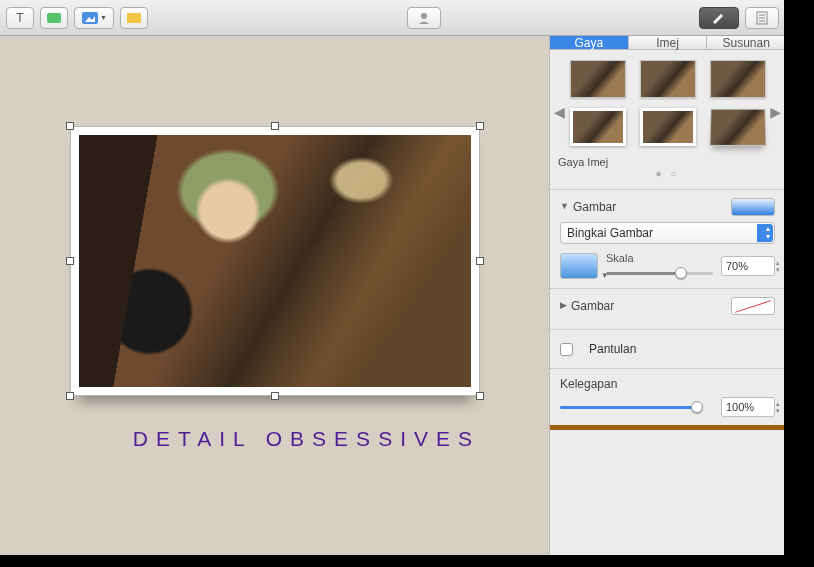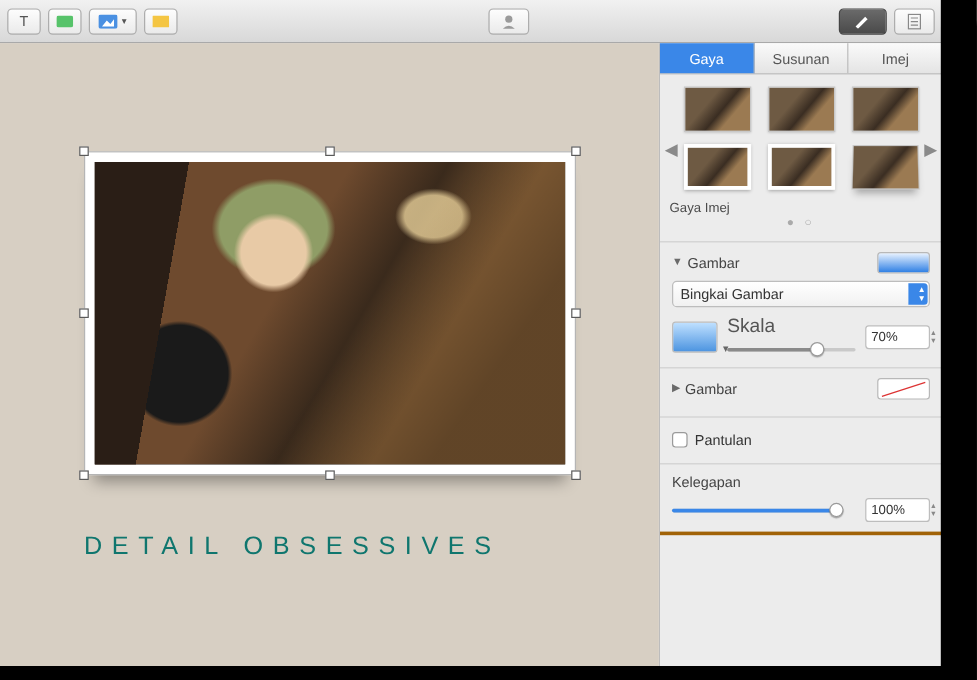--- a/index.html
+++ b/index.html
@@ -106,40 +106,40 @@
   .handles { position:absolute; inset:-5px; pointer-events:none;}
   .h {
     position:absolute; width:8px;height:8px;
     background:#fff;border:1px solid #5a5a5a;
   }
   .h.tl{top:0;left:0}.h.tm{top:0;left:calc(50% - 4px)}.h.tr{top:0;right:0}
   .h.ml{top:calc(50% - 4px);left:0}.h.mr{top:calc(50% - 4px);right:0}
   .h.bl{bottom:0;left:0}.h.bm{bottom:0;left:calc(50% - 4px)}.h.br{bottom:0;right:0}
   .caption {
     position:absolute;
-    top:408px; left:70px; width:410px;
-    text-align:left;
-    color:#0f766e;
+    top:391px; left:70px; width:410px;
+    text-align:right;
+    color:#4c1d95;
     font-size:21px;
     letter-spacing:8px;
     font-weight:300;
   }
   
   .inspector {
     width:236px;
     background:#ececec;
     border-left:1px solid #bcbcbc;
     display:flex;
     flex-direction:column;
     font-size:12px;
     color:#333;
   }
   .tabs {
     display:flex;
-    height:26px;
+    height:14px;
     background:linear-gradient(#fafafa,#e4e4e4);
     border-bottom:1px solid #bcbcbc;
   }
   .tab {
     flex:1;
     display:flex;align-items:center;justify-content:center;
     border-right:1px solid #bcbcbc;
     color:#555;
     font-size:12px;
   }
@@ -206,38 +206,38 @@
     background:#3a87e8;border-radius:0 3px 3px 0;
   }
   .select .chev{position:absolute;right:4px;color:#fff;font-size:8px;z-index:1;line-height:8px}
   .scale-row{display:flex;align-items:center;gap:8px}
   .mini-thumb{
     width:38px;height:26px;border:1px solid #bcbcbc;border-radius:3px;
     background:linear-gradient(#bfe0ff,#4c94e0);position:relative;
   }
   .mini-thumb::after{content:"▾";position:absolute;right:-10px;bottom:-2px;font-size:9px;color:#666}
   .scale-block{flex:1}
-  .scale-lbl{font-size:16px;color:#555;margin-bottom:2px}
+  .scale-lbl{font-size:11px;color:#555;margin-bottom:2px}
   .slider{
     height:14px;display:flex;align-items:center;position:relative;
   }
   .slider .track{height:3px;background:#c9c9c9;border-radius:2px;flex:1;position:relative}
   .slider .fill{position:absolute;left:0;top:0;bottom:0;background:#8a8a8a;border-radius:2px}
   .slider .knob{
     position:absolute;top:50%;width:12px;height:12px;border-radius:50%;
     background:#fff;border:1px solid #9a9a9a;transform:translate(-50%,-50%);
     box-shadow:0 1px 1px rgba(0,0,0,.3);
   }
   .numbox{
     width:54px;height:20px;border:1px solid #bdbdbd;border-radius:3px;
     background:#fff;font-size:11px;display:flex;align-items:center;
     padding:0 4px;position:relative;
   }
   .stepper{position:absolute;right:-12px;top:0;bottom:0;width:10px;display:flex;flex-direction:column;justify-content:center;color:#888;font-size:7px;line-height:7px}
-  .row{display:flex;align-items:flex-start;gap:6px;margin:4px 0}
+  .row{display:flex;align-items:flex-end;gap:16px;margin:4px 0}
   .chk{width:13px;height:13px;border:1px solid #9a9a9a;border-radius:3px;background:#fff}
   .opacity-row{display:flex;align-items:center;gap:24px;margin-top:6px}
   .oslider{flex:1}
   .oslider .track{background:#c9c9c9}
   .oslider .fill{background:#3a87e8}
 </style>
 </head>
 <body>
 
 <div class="device">
@@ -301,22 +301,22 @@
           <div class="h bm"></div>
           <div class="h br"></div>
         </div>
       </div>
       <div class="caption">DETAIL OBSESSIVES</div>
     </div>
 
     <div class="inspector">
       <div class="tabs">
         <div class="tab active">Gaya</div>
+        <div class="tab">Imej</div>
         <div class="tab">Susunan</div>
-        <div class="tab">Imej</div>
       </div>
 
       <div class="styles-grid">
         <div class="sg-arrow l">◀</div>
         <div class="sg-arrow r">▶</div>
         <div class="sg-row">
           <div class="thumb"></div>
           <div class="thumb"></div>
           <div class="thumb"></div>
         </div>
@@ -368,21 +368,21 @@
         </div>
       </div>
 
       <div class="section">
         <div class="row">
           <div class="chk"></div>
           <span>Pantulan</span>
         </div>
       </div>
 
-      <div class="section" style="border-bottom:3px solid #a16207">
+      <div class="section" style="border-bottom:5px solid #a16207">
         <div style="font-size:12px;color:#444">Kelegapan</div>
         <div class="opacity-row">
           <div class="slider oslider">
             <div class="track">
                 <div class="fill" style="width:100%"></div>
               </div>
             <div class="knob" style="left:100%"></div>
           </div>
           <div class="numbox">
             <span>100%</span>

